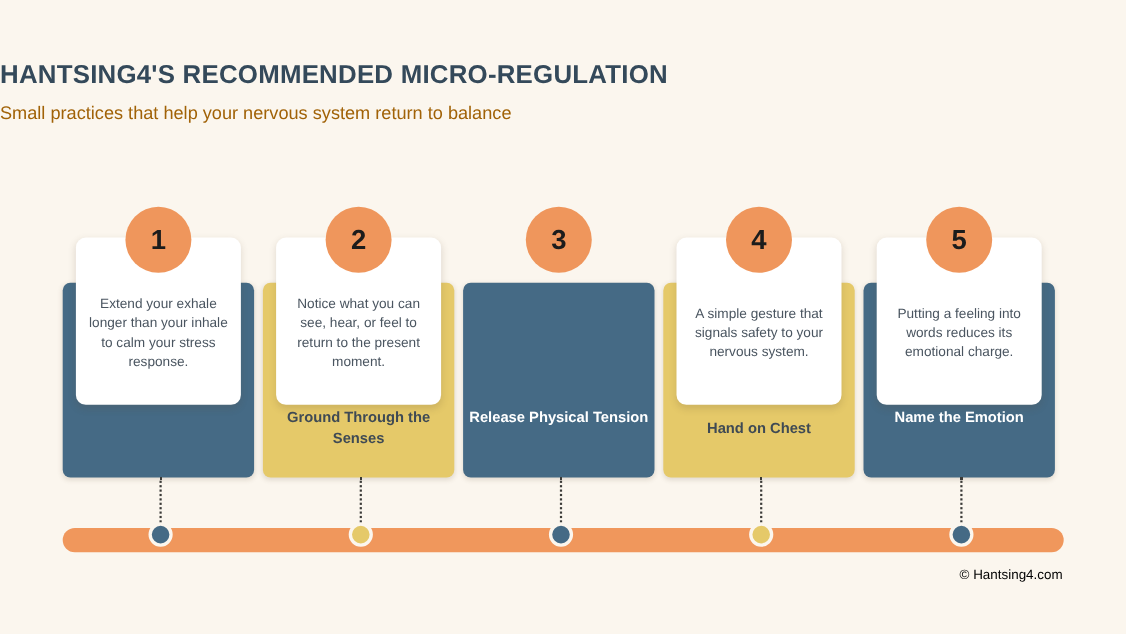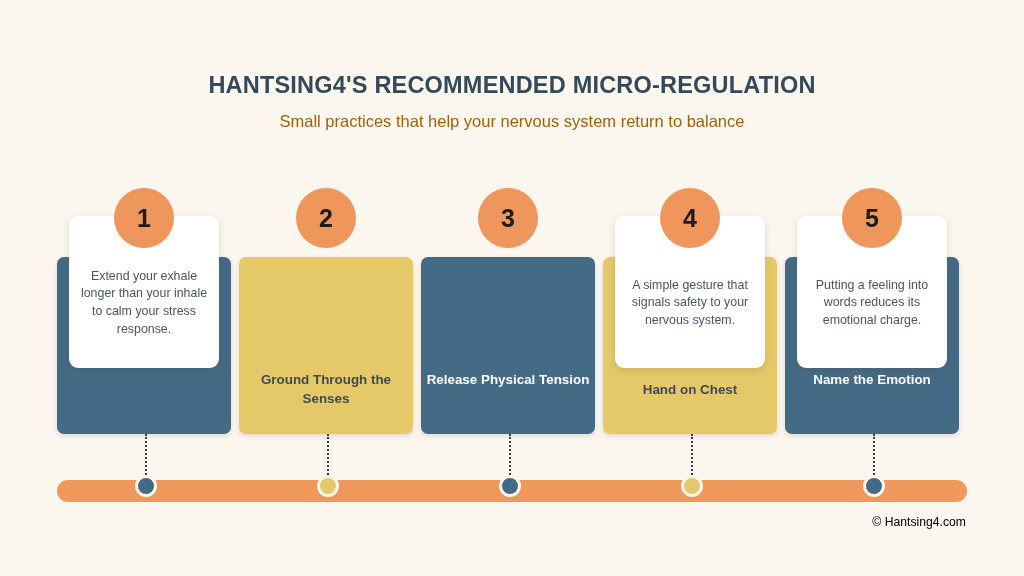--- a/index.html
+++ b/index.html
@@ -14,22 +14,21 @@
     overflow: hidden;
     position: relative;
   }
 
   
   .header {
     position: absolute;
     top: 52px;
     left: 0;
     width: 1024px;
-    text-align: center;
-    margin-top: 18px;
+    text-align: left;
   }
   .title-line {
     font-size: 23.5px;
     font-weight: bold;
     letter-spacing: 0.2px;
     color: #34495A;
     line-height: 31px;
     text-transform: uppercase;
   }
   .subtitle {
@@ -184,20 +183,23 @@
       <div class="card-text">Extend your exhale longer than your inhale to calm your stress response.</div>
     </div>
     <div class="bubble">
       <span>1</span>
     </div>
     <div class="connector"></div>
   </div>
 
   <div class="step" style="left:182px;">
     <div class="panel gold"></div>
+    <div class="card">
+      <div class="card-text">Notice what you can see, hear, or feel to return to the present moment.</div>
+    </div>
     <div class="bubble">
       <span>2</span>
     </div>
     <div class="step-title on-gold">Ground Through the Senses</div>
     <div class="connector"></div>
   </div>
 
   <div class="step" style="left:364px;">
     <div class="panel blue"></div>
     <div class="bubble">

